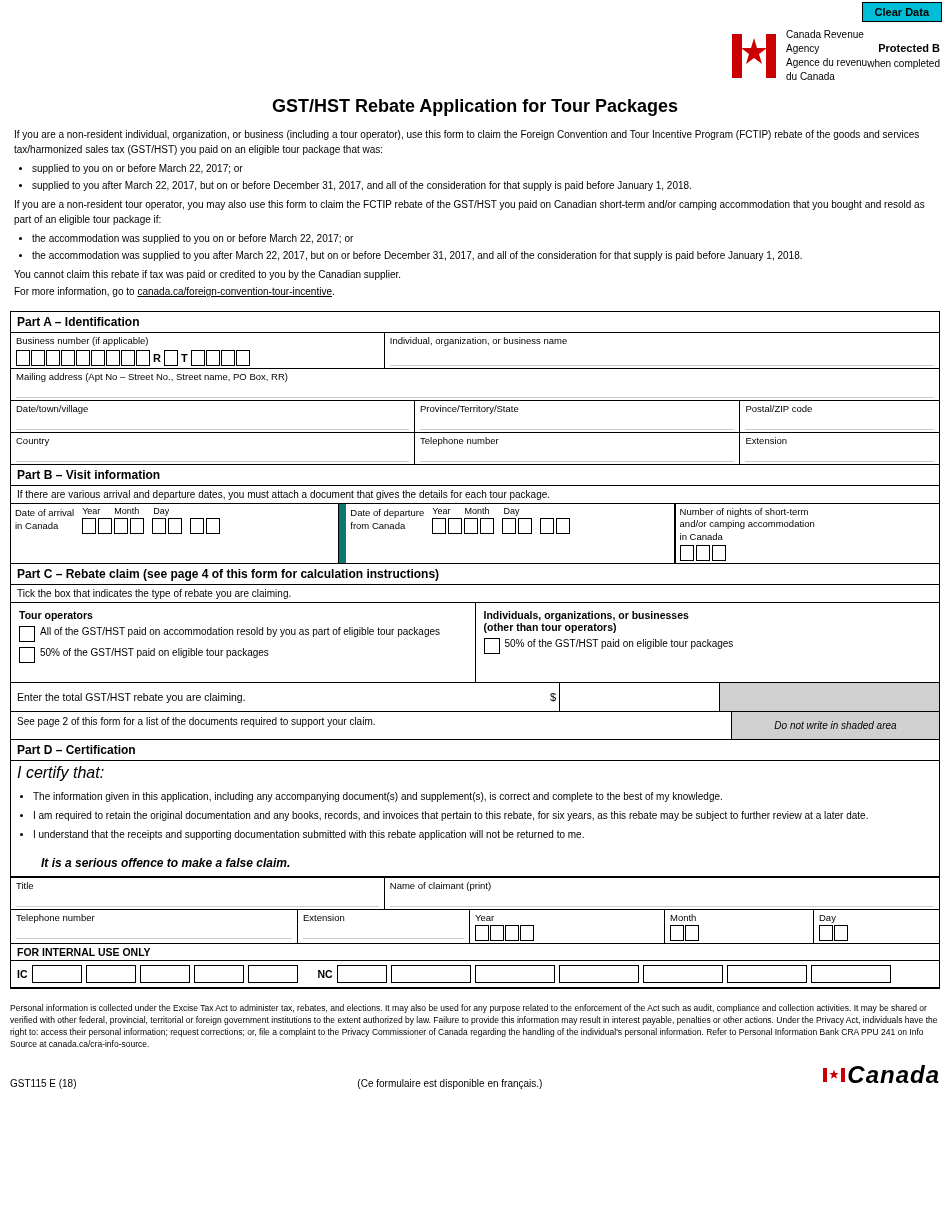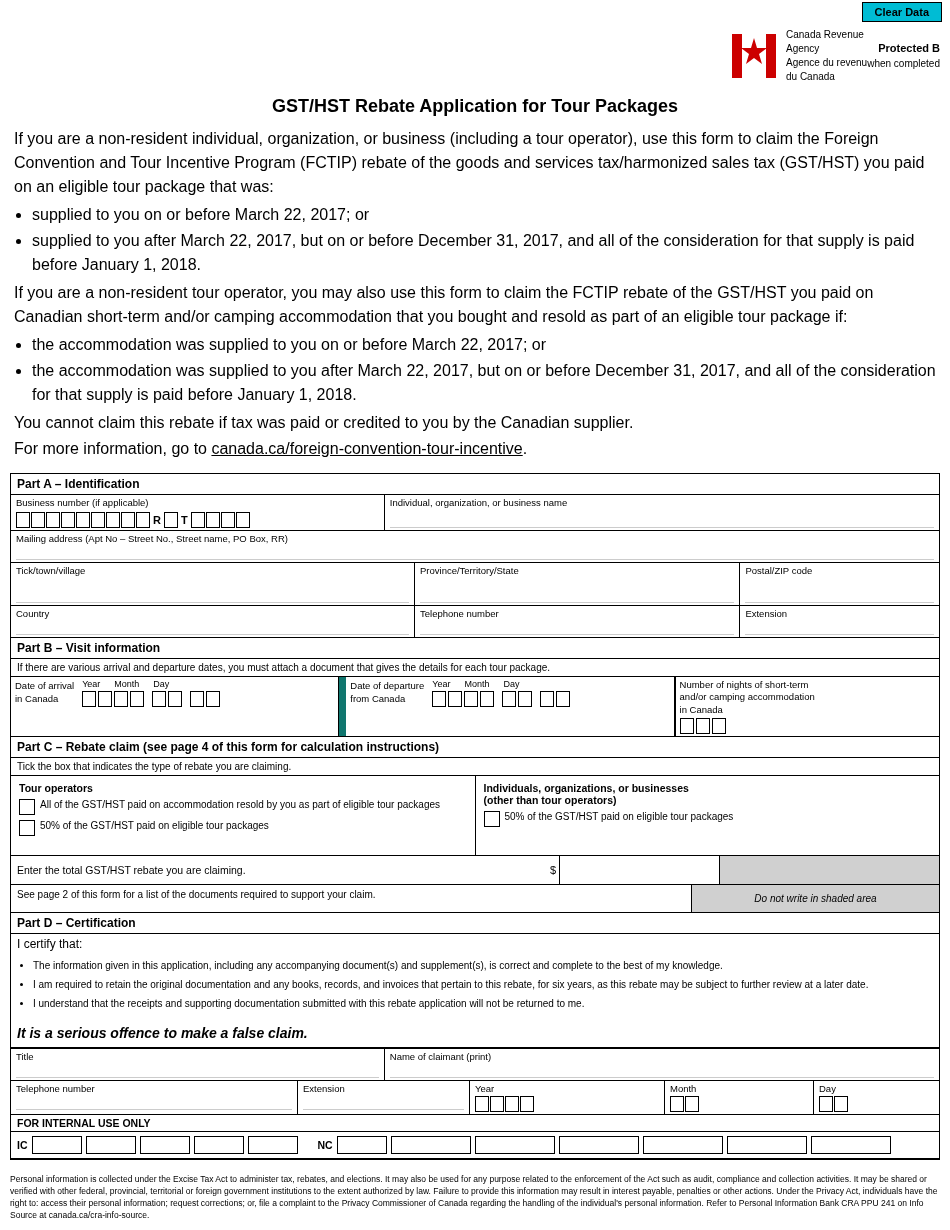--- a/index.html
+++ b/index.html
@@ -53,21 +53,21 @@
       line-height: 1.4;
     }
     .main-title {
       text-align: center;
       font-size: 18px;
       font-weight: bold;
       padding: 8px 10px 6px 10px;
     }
     .intro-text {
       padding: 4px 14px;
-      font-size: 16px;
+      font-size: 10px;
       line-height: 1.5;
     }
     .intro-text ul {
       margin-left: 18px;
       margin-top: 2px;
       margin-bottom: 2px;
     }
     .intro-text li {
       margin-bottom: 2px;
     }
@@ -256,23 +256,24 @@
     .certify-list {
       padding: 4px 6px 4px 22px;
       font-size: 10px;
       line-height: 1.5;
     }
     .certify-list li {
       margin-bottom: 4px;
     }
     .serious-offence {
       padding: 6px 6px;
-      font-size: 14px;
+      font-size: 12px;
       font-weight: bold;
       font-style: italic;
+      margin-left: 24px;
     }
     .cert-row {
       display: flex;
       border-top: 1px solid #000;
       border-bottom: 1px solid #000;
     }
     .cert-cell {
       padding: 2px 5px;
       border-right: 1px solid #000;
       flex: 1;
@@ -437,24 +438,24 @@
 
   <div class="field-row">
     <div class="field-cell" style="flex:1;">
       <div class="field-label">Mailing address (Apt No – Street No., Street name, PO Box, RR)</div>
       <input class="field-input" type="text" style="">
     </div>
   </div>
 
   <div class="field-row">
     <div class="field-cell" style="flex:2.5;">
-      <div class="field-label">Tick/town/village</div>
-      <input class="field-input" type="text" style="">
-    </div>
-    <div class="field-cell" style="flex:2;gap:11px;">
+      <div class="field-label">Date/town/village</div>
+      <input class="field-input" type="text" style="">
+    </div>
+    <div class="field-cell" style="flex:2;">
       <div class="field-label">Province/Territory/State</div>
       <input class="field-input" type="text" style="">
     </div>
     <div class="field-cell" style="flex:1.2;">
       <div class="field-label">Postal/ZIP code</div>
       <input class="field-input" type="text" style="">
     </div>
   </div>
 
   <div class="field-row" style="border-bottom:none;">
@@ -570,28 +571,28 @@
     <div class="total-gst-label">Enter the total GST/HST rebate you are claiming.</div>
     <span class="dollar-sign">$</span>
     <div class="total-gst-input-cell">
       <input type="text" style="width: 100%; height: 100%; border: none; outline: none; padding: 2px 4px; font-size: 11px; background: transparent;">
     </div>
     <div class="shaded-area" style="background:#d0d0d0;border-left:1px solid #000;width:220px;min-height:28px;"></div>
   </div>
 
   <div class="shaded-row" style="display:flex;border-bottom:1px solid #000;min-height:28px;">
     <div class="shaded-row-label" style="flex:1;padding:4px 6px;font-size:10px;">See page 2 of this form for a list of the documents required to support your claim.</div>
-    <div class="shaded-box" style="background:#d0d0d0;border-left:1px solid #000;width:248px;display:flex;align-items:center;justify-content:center;">
+    <div class="shaded-box" style="background:#d0d0d0;border-left:1px solid #000;width:208px;display:flex;align-items:center;justify-content:center;">
       <span style="font-size:10px;">Do not write in shaded area</span>
     </div>
   </div>
 
   <div class="section-header">Part D – Certification</div>
   <div class="part-d-section">
-    <div style="padding:3px 6px;font-size:12px;">I certify that:</div>
+    <div style="padding:3px 6px;font-size:16px;font-style:italic;">I certify that:</div>
     <ul class="certify-list">
       <li>The information given in this application, including any accompanying document(s) and supplement(s), is correct and complete to the best of my knowledge.</li>
       <li>I am required to retain the original documentation and any books, records, and invoices that pertain to this rebate, for six years, as this rebate may be subject to further review at a later date.</li>
       <li>I understand that the receipts and supporting documentation submitted with this rebate application will not be returned to me.</li>
     </ul>
     <div class="serious-offence">It is a serious offence to make a false claim.</div>
   </div>
 
   <div class="cert-row">
     <div class="cert-cell" style="flex:2;">

